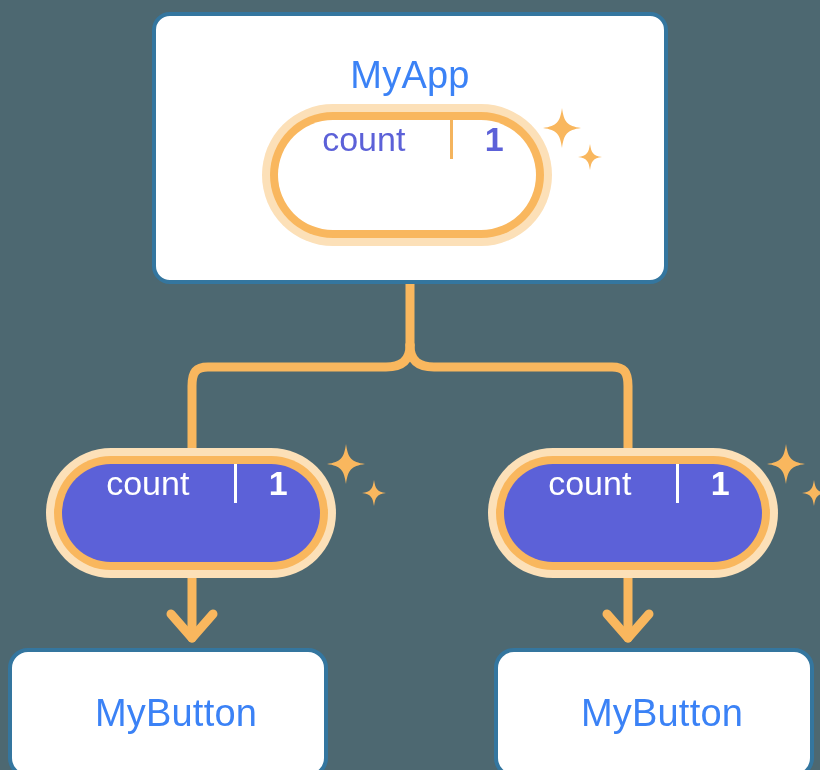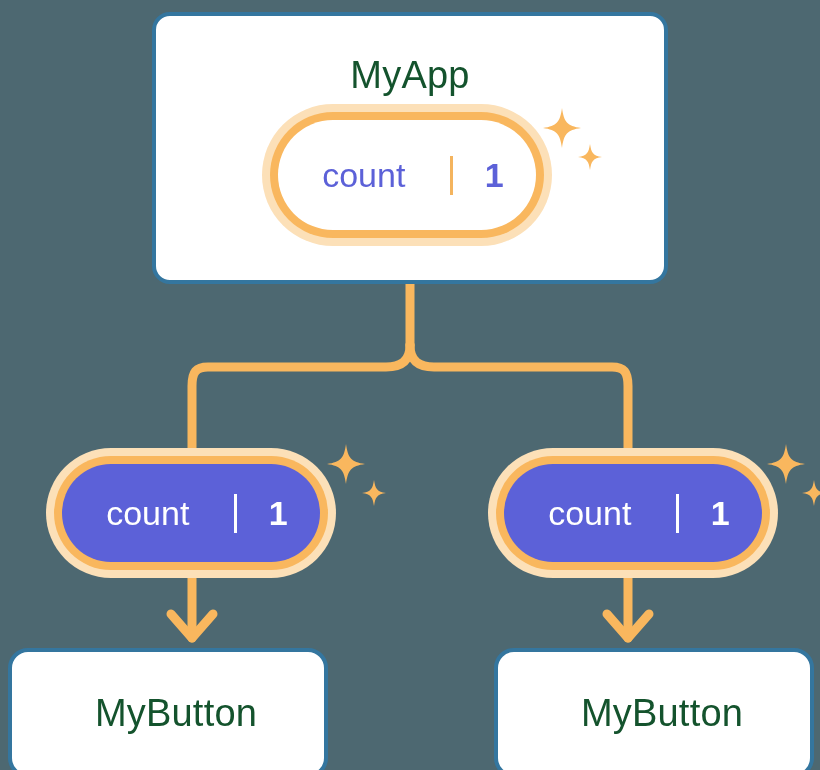--- a/index.html
+++ b/index.html
@@ -32,21 +32,21 @@
 
   
   .comp-box {
     position: absolute;
     background: #ffffff;
     border: 4px solid #34769f;
     border-radius: 18px;
     box-sizing: border-box;
   }
   .comp-title {
-    color: #14532d;
+    color: #3b82f6;
     font-size: 38px;
     font-weight: 400;
     letter-spacing: 0.2px;
     text-align: center;
     white-space: nowrap;
   }
 
   #myapp-box {
     left: 152px;
     top: 12px;
@@ -95,21 +95,21 @@
   }
   .pill-ring {
     position: absolute;
     border-radius: 999px;
     background: #f9b75e;
   }
   .pill-body {
     position: absolute;
     border-radius: 999px;
     display: flex;
-    align-items: center;
+    align-items: flex-start;
     overflow: hidden;
     box-sizing: border-box;
   }
   .pill-cell {
     display: flex;
     align-items: center;
     justify-content: center;
     box-sizing: border-box;
   }
   .pill-key {

